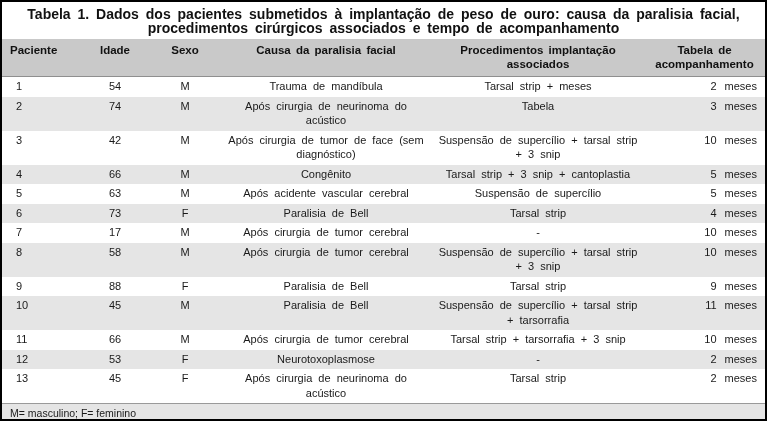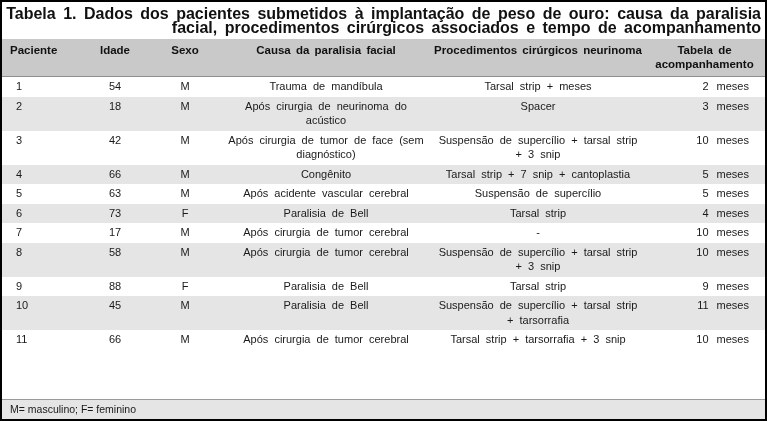--- a/index.html
+++ b/index.html
@@ -9,23 +9,23 @@
   .table-frame {
     width: 767px; height: 421px;
     border: 2px solid #000;
     background: #fff;
     overflow: hidden;
     display: flex;
     flex-direction: column;
   }
 
   .title {
-    font-size: 16px;
+    font-size: 14px;
     font-weight: bold;
-    text-align: right;
+    text-align: center;
     line-height: 14px;
     padding: 5px 4px 4px 4px;
     word-spacing: 3px;
     color: #111;
   }
 
   table {
     width: 100%;
     border-collapse: collapse;
     table-layout: fixed;
@@ -52,21 +52,21 @@
     line-height: 14.5px;
     padding: 2px 2px 3px 2px;
     text-align: center;
     vertical-align: top;
     word-spacing: 3px;
     color: #1a1a1a;
   }
   tbody tr.stripe { background: var(--stripe-bg, #e5e5e5); }
 
   td.paciente { text-align: left; padding-left: 14px; }
-  td.tempo    { text-align: right; padding-right: 16px; white-space: nowrap; }
+  td.tempo    { text-align: right; padding-right: 8px; white-space: nowrap; }
   .t-num  { display: inline-block; min-width: 16px; text-align: right; margin-right: 8px; }
 
   .footnote {
     margin-top: auto;
     background: var(--stripe-bg, #e5e5e5);
     border-top: 1px solid #9a9a9a;
     font-size: 10.5px;
     padding: 3px 8px 4px 8px;
     color: #1a1a1a;
     flex: 0 0 auto;
@@ -86,55 +86,55 @@
       <col style="width:212px">
         <col style="width:212px">
         <col style="width:121px">
     </colgroup>
     <thead>
       <tr>
         <th class="col-paciente">Paciente</th>
         <th>Idade</th>
         <th>Sexo</th>
         <th>Causa da paralisia facial</th>
-        <th>Procedimentos cirúrgicos neurinoma</th>
+        <th>Procedimentos implantação associados</th>
         <th>Tabela de acompanhamento</th>
       </tr>
     </thead>
     <tbody id="tbody">
         <tr>
           <td class="paciente">1</td>
           <td class="idade">54</td>
           <td class="sexo">M</td>
           <td class="causa">Trauma de mandíbula</td>
           <td class="procedimentos">Tarsal strip + meses</td>
           <td class="tempo"><span class="t-num">2</span><span class="t-unit">meses</span></td>
         </tr>
         <tr class="stripe">
           <td class="paciente">2</td>
-          <td class="idade">18</td>
+          <td class="idade">74</td>
           <td class="sexo">M</td>
           <td class="causa">Após cirurgia de neurinoma do acústico</td>
-          <td class="procedimentos">Spacer</td>
+          <td class="procedimentos">Tabela</td>
           <td class="tempo"><span class="t-num">3</span><span class="t-unit">meses</span></td>
         </tr>
         <tr>
           <td class="paciente">3</td>
           <td class="idade">42</td>
           <td class="sexo">M</td>
           <td class="causa">Após cirurgia de tumor de face (sem diagnóstico)</td>
           <td class="procedimentos">Suspensão de supercílio + tarsal strip + 3 snip</td>
           <td class="tempo"><span class="t-num">10</span><span class="t-unit">meses</span></td>
         </tr>
         <tr class="stripe">
           <td class="paciente">4</td>
           <td class="idade">66</td>
           <td class="sexo">M</td>
           <td class="causa">Congênito</td>
-          <td class="procedimentos">Tarsal strip + 7 snip + cantoplastia</td>
+          <td class="procedimentos">Tarsal strip + 3 snip + cantoplastia</td>
           <td class="tempo"><span class="t-num">5</span><span class="t-unit">meses</span></td>
         </tr>
         <tr>
           <td class="paciente">5</td>
           <td class="idade">63</td>
           <td class="sexo">M</td>
           <td class="causa">Após acidente vascular cerebral</td>
           <td class="procedimentos">Suspensão de supercílio</td>
           <td class="tempo"><span class="t-num">5</span><span class="t-unit">meses</span></td>
         </tr>
@@ -179,17 +179,33 @@
           <td class="tempo"><span class="t-num">11</span><span class="t-unit">meses</span></td>
         </tr>
         <tr>
           <td class="paciente">11</td>
           <td class="idade">66</td>
           <td class="sexo">M</td>
           <td class="causa">Após cirurgia de tumor cerebral</td>
           <td class="procedimentos">Tarsal strip + tarsorrafia + 3 snip</td>
           <td class="tempo"><span class="t-num">10</span><span class="t-unit">meses</span></td>
         </tr>
+        <tr class="stripe">
+          <td class="paciente">12</td>
+          <td class="idade">53</td>
+          <td class="sexo">F</td>
+          <td class="causa">Neurotoxoplasmose</td>
+          <td class="procedimentos">-</td>
+          <td class="tempo"><span class="t-num">2</span><span class="t-unit">meses</span></td>
+        </tr>
+        <tr>
+          <td class="paciente">13</td>
+          <td class="idade">45</td>
+          <td class="sexo">F</td>
+          <td class="causa">Após cirurgia de neurinoma do acústico</td>
+          <td class="procedimentos">Tarsal strip</td>
+          <td class="tempo"><span class="t-num">2</span><span class="t-unit">meses</span></td>
+        </tr>
       </tbody>
   </table>
 
   <div class="footnote">M= masculino; F= feminino</div>
 </div>
 
 </body></html>

